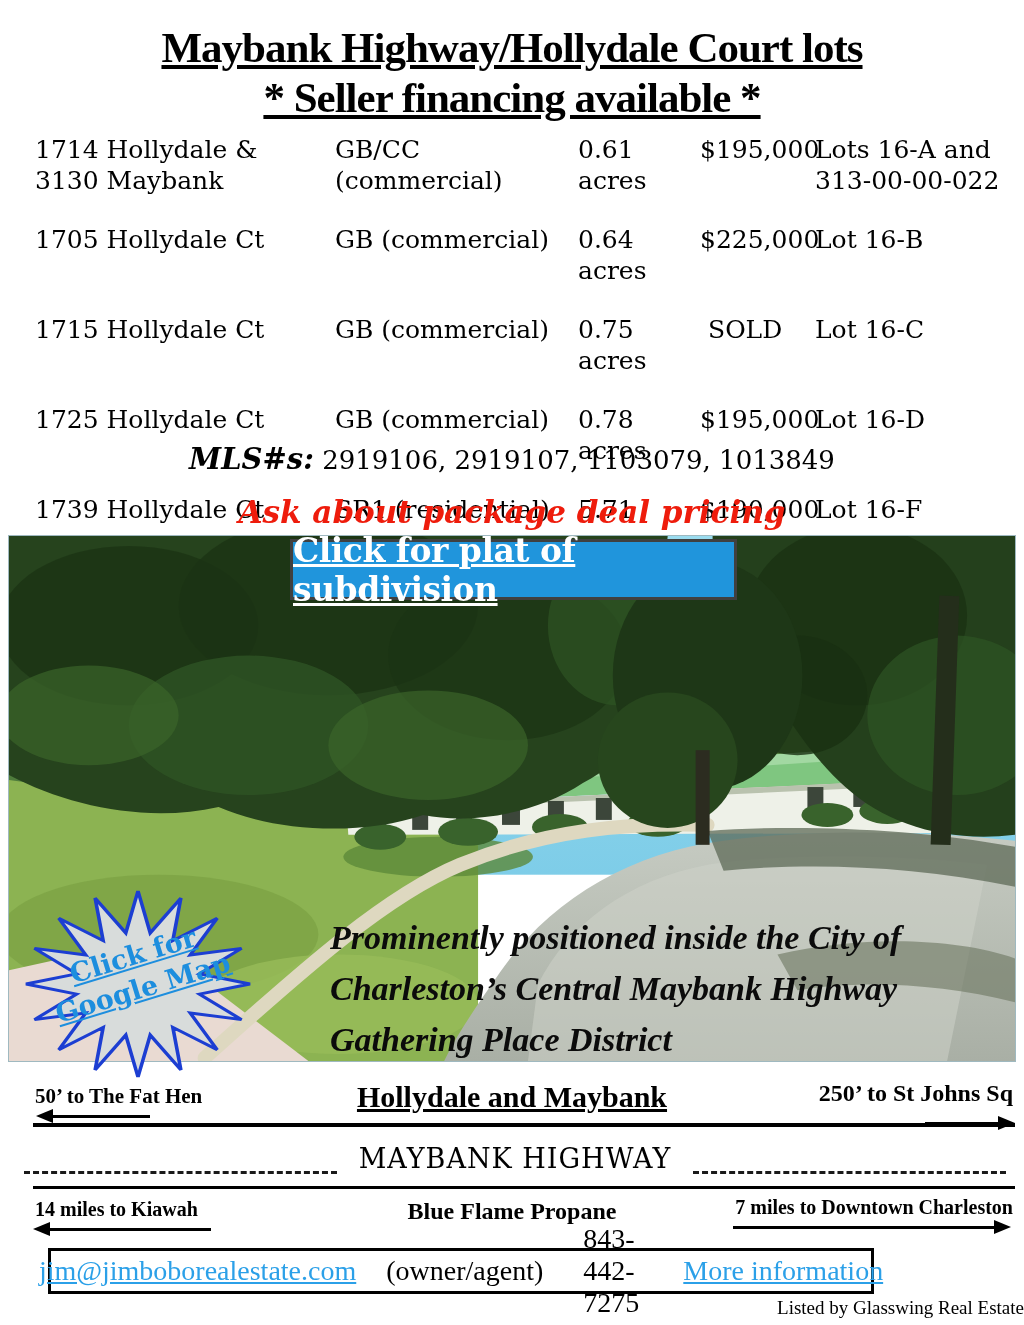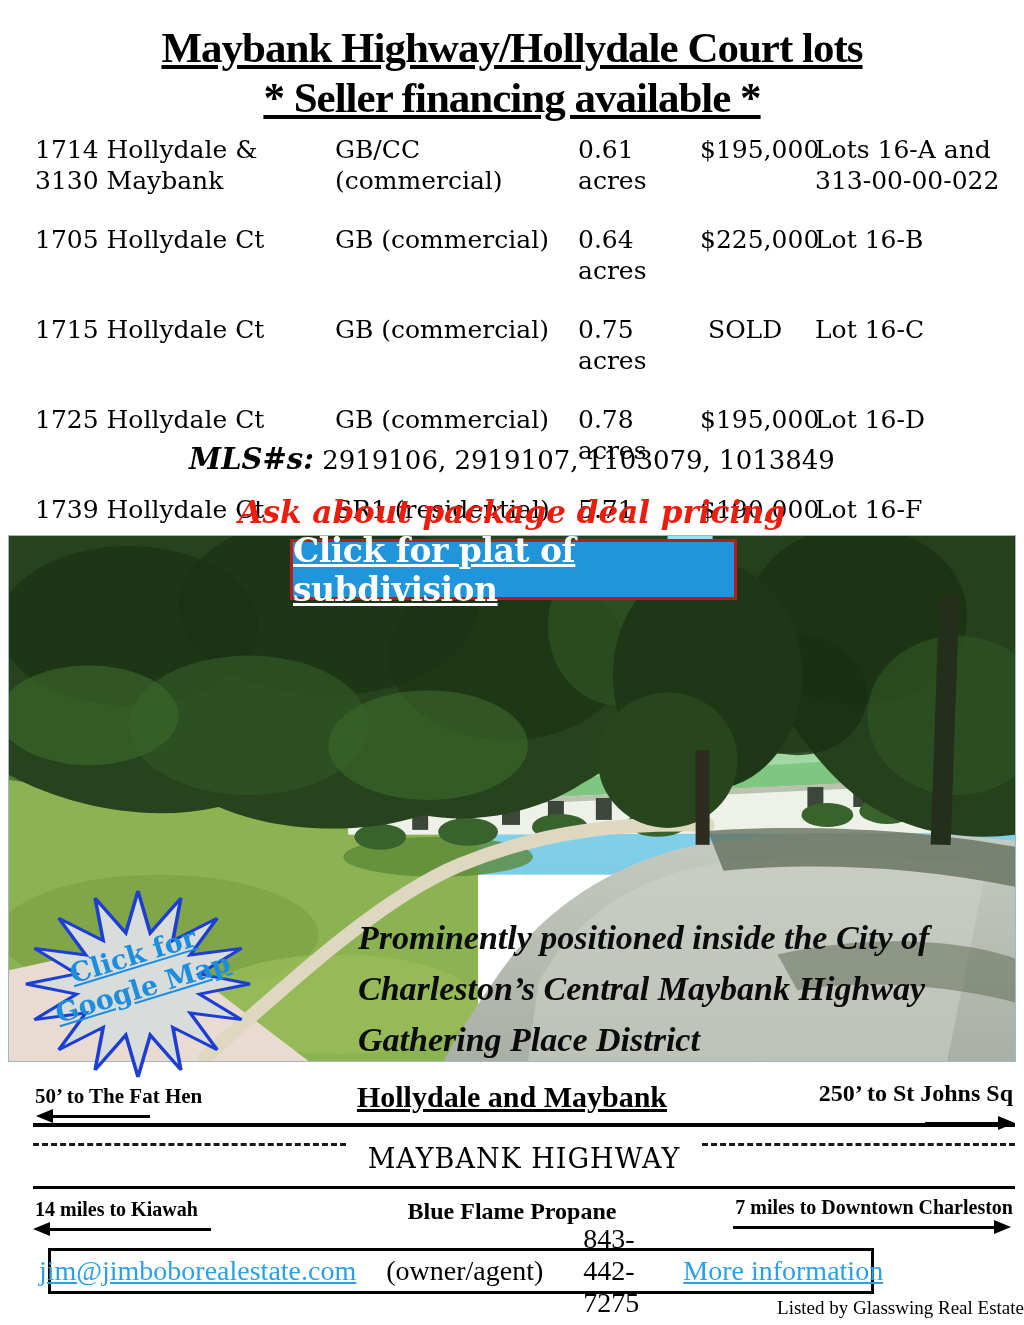--- a/index.html
+++ b/index.html
@@ -17,35 +17,35 @@
   .lrow{display:grid;grid-template-columns:300px 243px 122px 115px 174px;}
   .cell div{white-space:nowrap;}
   
   .mls{left:0;top:442px;width:1024px;text-align:center;font-family:"DejaVu Serif", serif;font-size:26px;}
   .mls b{font-style:italic;font-size:29px;}
   .redline{left:0;top:494px;width:1024px;text-align:center;color:#ee1c0c;
            font-weight:bold;font-style:italic;font-size:31px;font-family:"DejaVu Serif", serif;}
   
   .photo{left:8px;top:535px;width:1008px;height:527px;border:1px solid #9fb9c0;box-sizing:border-box;}
   .plat-btn{left:290px;top:539px;width:447px;height:61px;background:#2095dc;
-            border:3px solid #b91c1c;box-sizing:border-box;display:flex;align-items:center;justify-content:center;
+            border:3px solid #404040;box-sizing:border-box;display:flex;align-items:center;justify-content:center;
             cursor:pointer;}
   .plat-btn span{color:#ffffff;font-weight:bold;font-size:33px;letter-spacing:-0.5px;
                  text-decoration:underline;font-family:"DejaVu Serif", serif;}
   .overlay-text{left:330px;top:912px;width:660px;font-weight:bold;font-style:italic;
-                font-size:34px;line-height:51px;color:#0b0b0b;margin-left:28px;}
+                font-size:34px;line-height:51px;color:#0b0b0b;}
   .badge{left:22px;top:886px;width:232px;height:196px;cursor:pointer;}
   .badge svg{position:absolute;left:0;top:0;}
   .badge-text{position:absolute;left:0;top:52px;width:232px;text-align:center;
               transform:rotate(-17deg);font-weight:bold;font-size:27px;line-height:34px;
               color:#1d8ede;text-decoration:underline;font-family:"DejaVu Serif", serif;}
   
   .rd-label{font-weight:bold;white-space:nowrap;}
   .solid-line{left:33px;width:982px;height:4px;background:#000;}
-  .dash-row{left:33px;top:1143px;width:982px;display:flex;align-items:flex-start;}
+  .dash-row{left:24px;top:1143px;width:982px;display:flex;align-items:flex-end;}
   .dash-seg{flex:1;border-top:3px dashed #1a1a1a;}
   .hwy{margin:0 22px;font-size:27px;letter-spacing:1px;white-space:nowrap;font-family:"DejaVu Serif", serif;}
   .arrow{display:flex;align-items:center;}
   .arrow .shaft{height:3px;background:#000;flex:1;}
   .head-l{width:0;height:0;border-top:7px solid transparent;border-bottom:7px solid transparent;border-right:17px solid #000;}
   .head-r{width:0;height:0;border-top:7px solid transparent;border-bottom:7px solid transparent;border-left:17px solid #000;}
   
   .contact{left:48px;top:1248px;width:826px;height:46px;border:3px solid #000;box-sizing:border-box;
            display:flex;align-items:center;justify-content:center;gap:30px;font-size:28px;background:#fff;}
   .link{color:#2ba0e8;text-decoration:underline;cursor:pointer;white-space:nowrap;}

